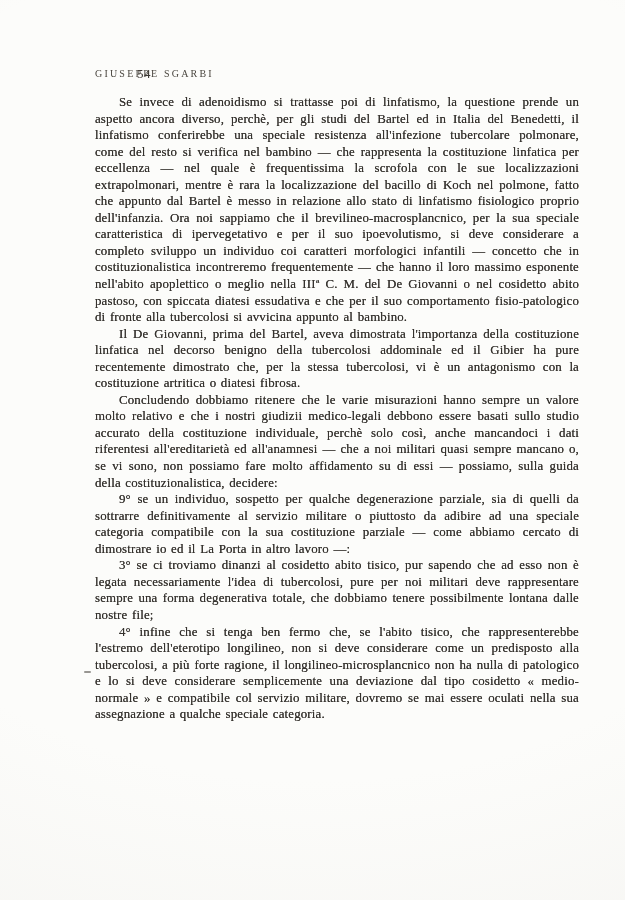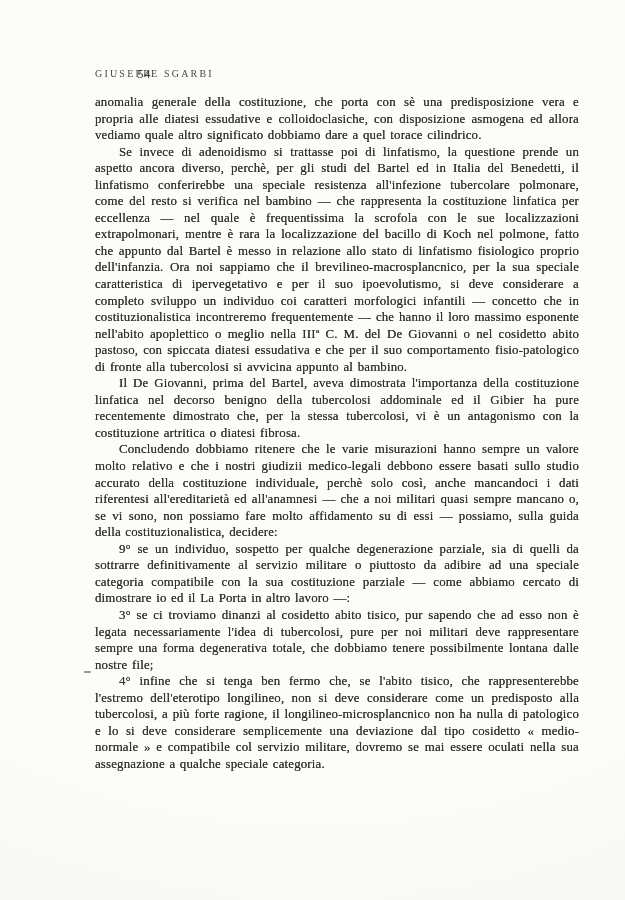--- a/index.html
+++ b/index.html
@@ -68,21 +68,20 @@
 </head>
 <body>
 
 <div class="page">
   <div class="page-header">
     <span class="page-number">54</span>
     <span class="running-title">GIUSEPPE SGARBI</span>
   </div>
 
   <div class="text-block">
-      <div class="para no-indent">anomalia generale della costituzione, che porta con sè una predisposizione vera e propria alle diatesi essudative e colloidoclasiche, con disposizione asmogena ed allora vediamo quale altro significato dobbiamo dare a quel torace cilindrico.</div>
       <div class="para">Se invece di adenoidismo si trattasse poi di linfatismo, la questione prende un aspetto ancora diverso, perchè, per gli studi del Bartel ed in Italia del Benedetti, il linfatismo conferirebbe una speciale resistenza all'infezione tubercolare polmonare, come del resto si verifica nel bambino — che rappresenta la costituzione linfatica per eccellenza — nel quale è frequentissima la scrofola con le sue localizzazioni extrapolmonari, mentre è rara la localizzazione del bacillo di Koch nel polmone, fatto che appunto dal Bartel è messo in relazione allo stato di linfatismo fisiologico proprio dell'infanzia. Ora noi sappiamo che il brevilineo-macrosplancnico, per la sua speciale caratteristica di ipervegetativo e per il suo ipoevolutismo, si deve considerare a completo sviluppo un individuo coi caratteri morfologici infantili — concetto che in costituzionalistica incontreremo frequentemente — che hanno il loro massimo esponente nell'abito apoplettico o meglio nella IIIª C. M. del De Giovanni o nel cosidetto abito pastoso, con spiccata diatesi essudativa e che per il suo comportamento fisio-patologico di fronte alla tubercolosi si avvicina appunto al bambino.</div>
       <div class="para">Il De Giovanni, prima del Bartel, aveva dimostrata l'importanza della costituzione linfatica nel decorso benigno della tubercolosi addominale ed il Gibier ha pure recentemente dimostrato che, per la stessa tubercolosi, vi è un antagonismo con la costituzione artritica o diatesi fibrosa.</div>
       <div class="para">Concludendo dobbiamo ritenere che le varie misurazioni hanno sempre un valore molto relativo e che i nostri giudizii medico-legali debbono essere basati sullo studio accurato della costituzione individuale, perchè solo così, anche mancandoci i dati riferentesi all'ereditarietà ed all'anamnesi — che a noi militari quasi sempre mancano o, se vi sono, non possiamo fare molto affidamento su di essi — possiamo, sulla guida della costituzionalistica, decidere:</div>
       <div class="para">9° se un individuo, sospetto per qualche degenerazione parziale, sia di quelli da sottrarre definitivamente al servizio militare o piuttosto da adibire ad una speciale categoria compatibile con la sua costituzione parziale — come abbiamo cercato di dimostrare io ed il La Porta in altro lavoro —:</div>
       <div class="para">3° se ci troviamo dinanzi al cosidetto abito tisico, pur sapendo che ad esso non è legata necessariamente l'idea di tubercolosi, pure per noi militari deve rappresentare sempre una forma degenerativa totale, che dobbiamo tenere possibilmente lontana dalle nostre file;</div>
       <div class="para">4° infine che si tenga ben fermo che, se l'abito tisico, che rappresenterebbe l'estremo dell'eterotipo longilineo, non si deve considerare come un predisposto alla tubercolosi, a più forte ragione, il longilineo-microsplancnico non ha nulla di patologico e lo si deve considerare semplicemente una deviazione dal tipo cosidetto « medio-normale » e compatibile col servizio militare, dovremo se mai essere oculati nella sua assegnazione a qualche speciale categoria.</div>
     </div>
 
   <div class="margin-mark"></div>
 </div>

